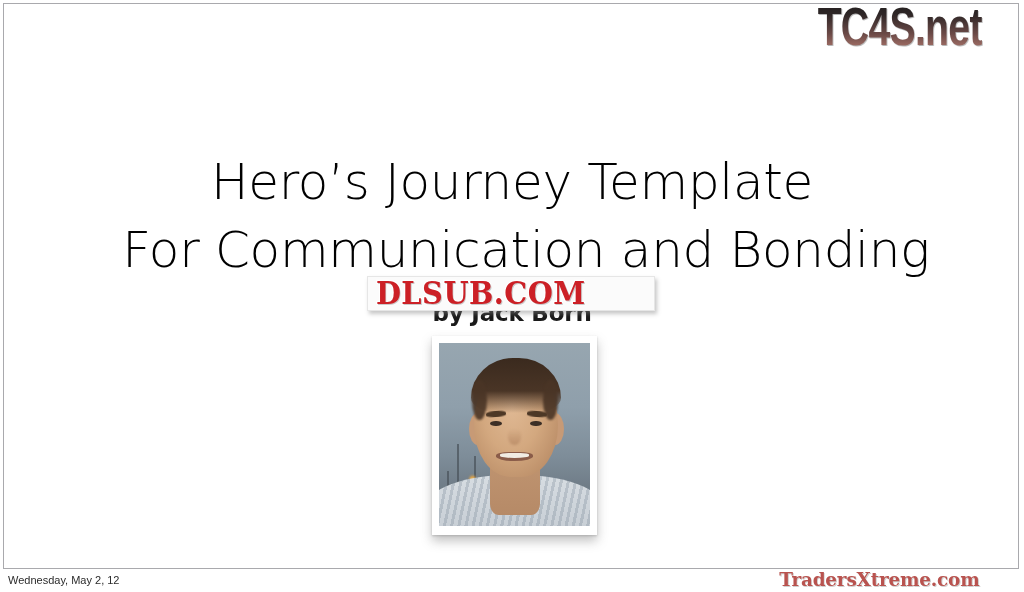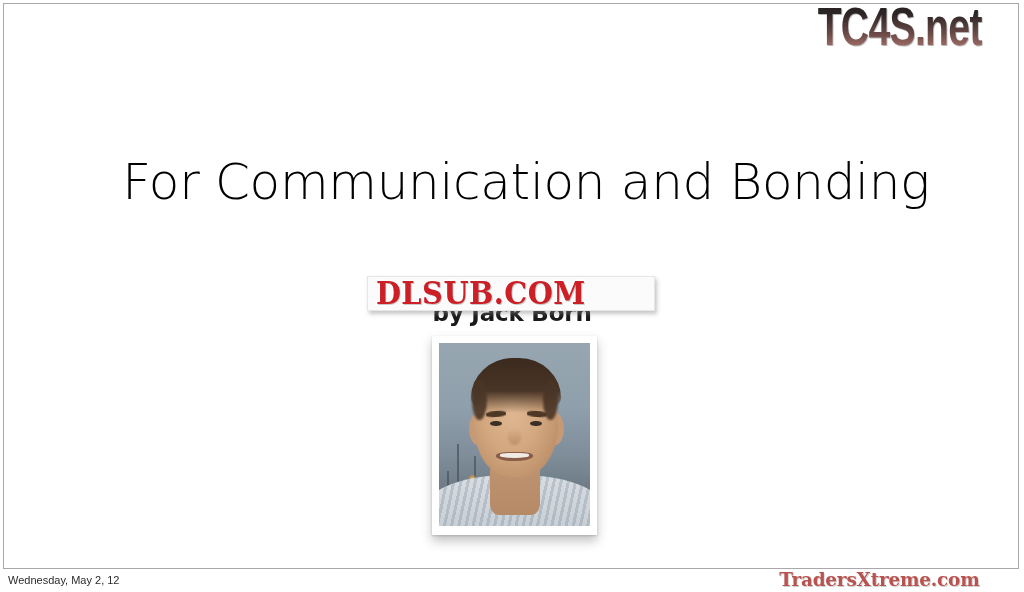--- a/index.html
+++ b/index.html
@@ -327,20 +327,21 @@
 </head>
 <body>
 
 <div id="slide-root">
 
   <div class="slide-frame"></div>
 
   <div class="tc4s-watermark">TC4S.net</div>
 
   <div class="title-block">
+    <span class="title-line-1">Hero’s Journey Template</span>
     <span class="title-line-2">For Communication and Bonding</span>
   </div>
 
   <div class="byline">by Jack Born</div>
 
   <div class="dlsub-banner">
     <span class="dlsub-text">DLSUB.COM</span>
   </div>
 
   <div class="photo-frame">

